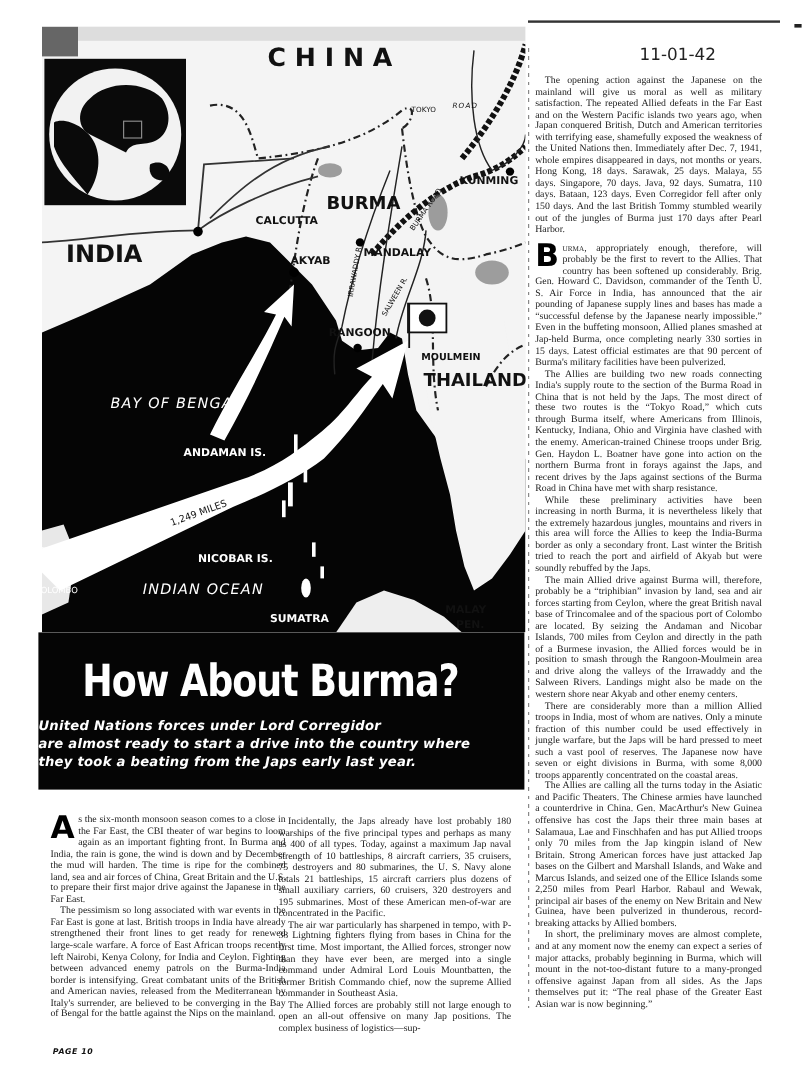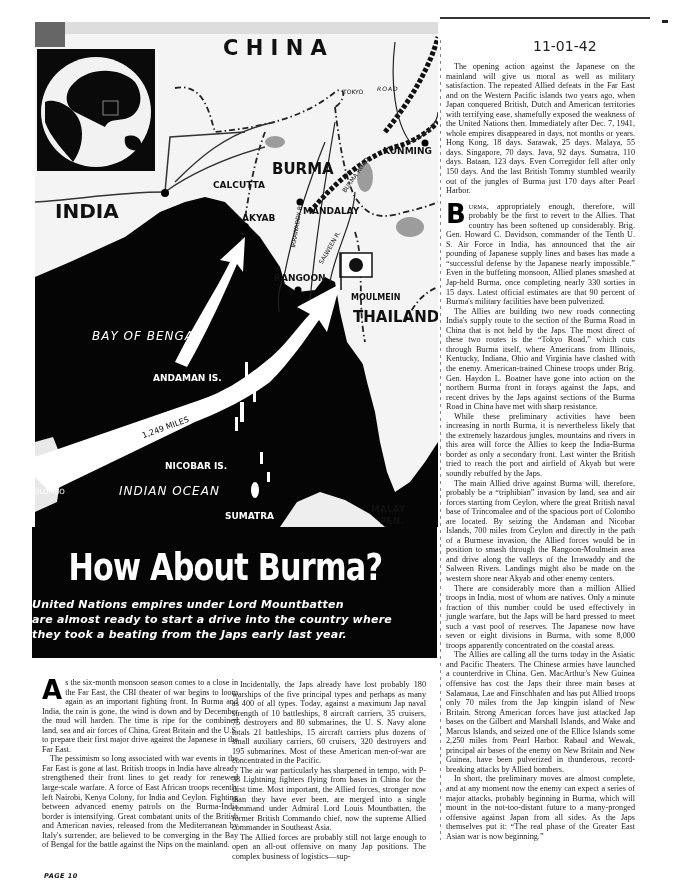--- a/index.html
+++ b/index.html
@@ -150,21 +150,21 @@
   <span class="ml dark" style="left:345px;top:495px;font-size:9px;">PEN.</span>
   <span class="ml light" style="left:-2px;top:434px;font-size:7px;font-weight:normal;">TRINCO</span>
   <span class="ml light" style="left:-12px;top:447px;font-size:10px;">CEYLON</span>
   <span class="ml light" style="left:-6px;top:467px;font-size:7px;font-weight:normal;">COLOMBO</span>
   <span class="ml dark" style="left:106px;top:402px;font-size:8px;font-weight:normal;transform:rotate(-20deg);">1,249 MILES</span>
 </div>
 
 <div class="abs" id="headline-block">
   <div id="headline">How About Burma?</div>
   <div id="deck">
-    <div>United Nations empires under Lord Mountbatten</div>
+    <div>United Nations forces under Lord Corregidor</div>
     <div>are almost ready to start a drive into the country where</div>
     <div>they took a beating from the Japs early last year.</div>
   </div>
 </div>
 
 <div class="abs col" id="col1">
   <p class="noindent"><span class="dropcap">A</span><span>s the six-month monsoon season comes to a close in the Far East, the CBI theater of war begins to loom again as an important fighting front. In Burma and India, the rain is gone, the wind is down and by December the mud will harden. The time is ripe for the combined land, sea and air forces of China, Great Britain and the U.S. to prepare their first major drive against the Japanese in the Far East.</span></p>
   <p>The pessimism so long associated with war events in the Far East is gone at last. British troops in India have already strengthened their front lines to get ready for renewed large-scale warfare. A force of East African troops recently left Nairobi, Kenya Colony, for India and Ceylon. Fighting between advanced enemy patrols on the Burma-India border is intensifying. Great combatant units of the British and American navies, released from the Mediterranean by Italy's surrender, are believed to be converging in the Bay of Bengal for the battle against the Nips on the mainland.</p>
 </div>
 

